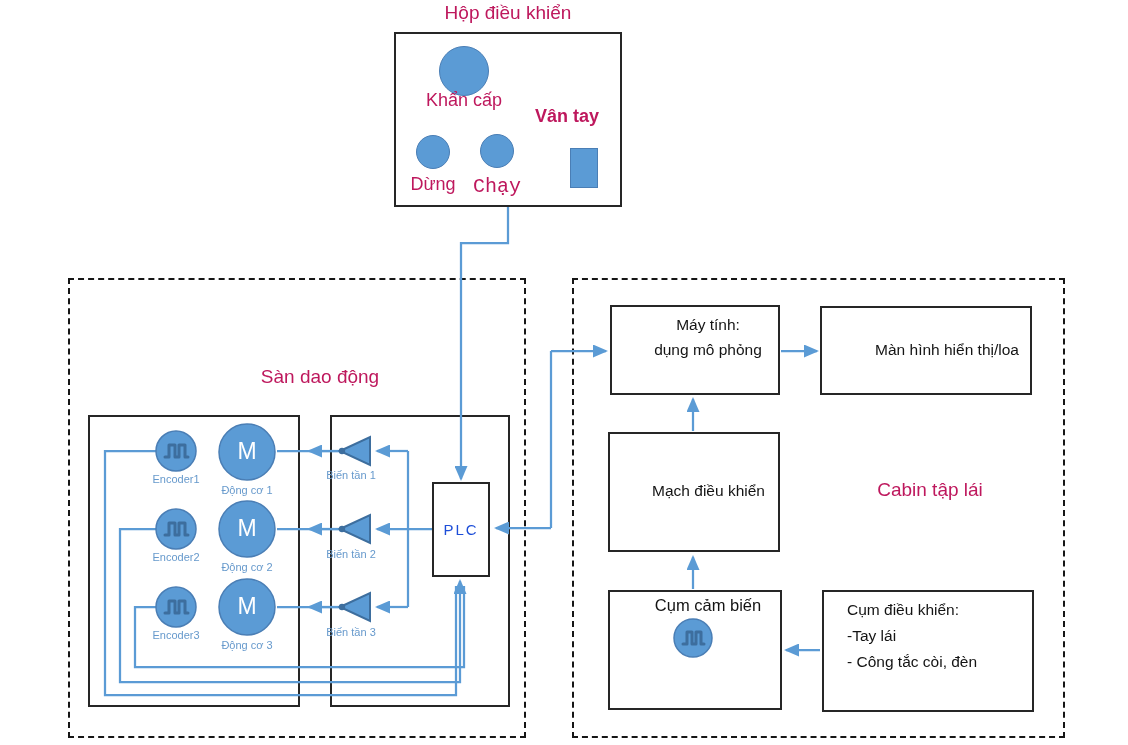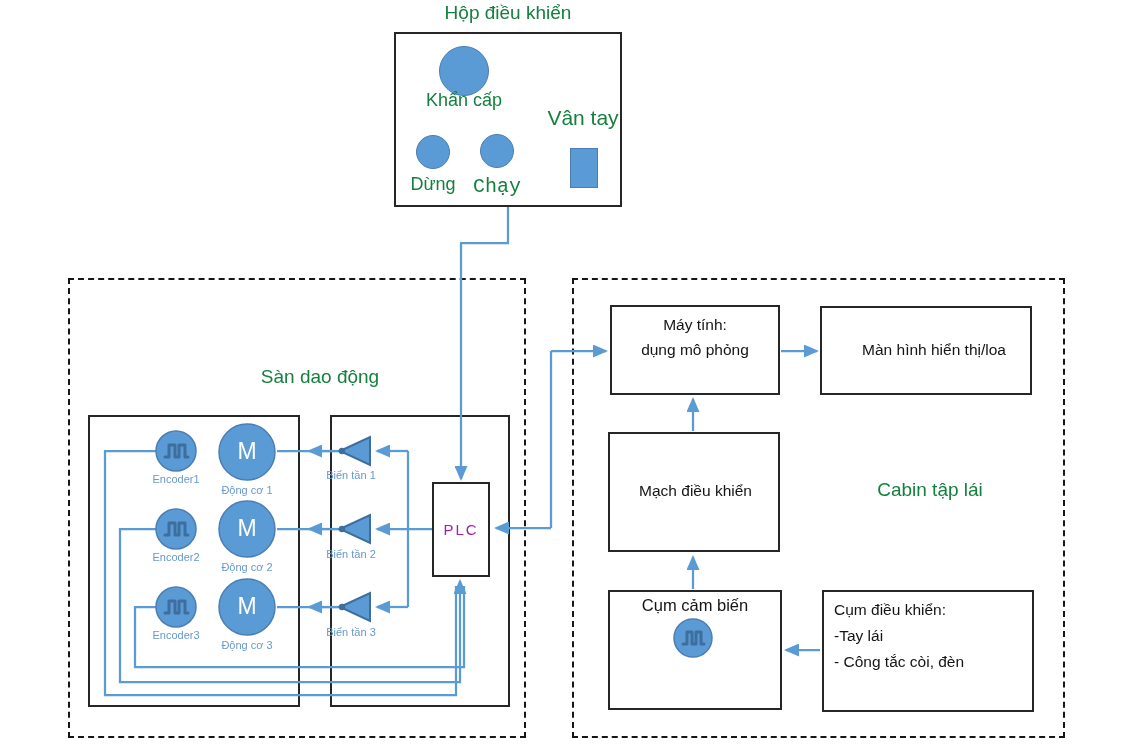--- a/index.html
+++ b/index.html
@@ -1,27 +1,27 @@
 <!DOCTYPE html>
 <html><head>
 <meta charset="utf-8">
 <style>
   html,body{margin:0;padding:0;background:#ffffff;font-family:"Liberation Sans",sans-serif;}
   #stage{position:relative;width:1128px;height:745px;background:#fff;overflow:hidden;}
   .abs{position:absolute;}
   .solidbox{position:absolute;border:2px solid #262626;background:#fff;box-sizing:border-box;}
   .dashbox{position:absolute;border:2px dashed #161616;box-sizing:border-box;background:transparent;}
-  .blue-title{position:absolute;color:#15803d;font-size:19px;text-align:center;white-space:nowrap;}
+  .blue-title{position:absolute;color:#be185d;font-size:19px;text-align:center;white-space:nowrap;}
   .blue-small{position:absolute;color:#6699cc;font-size:11px;text-align:center;white-space:nowrap;}
-  .blk{position:absolute;color:#141414;font-size:15.5px;text-align:center;}
+  .blk{position:absolute;color:#141414;font-size:15.5px;text-align:center;margin-left:13px;}
   svg.lines{position:absolute;left:0;top:0;z-index:6;pointer-events:none;}
   .txt{z-index:10;}
   .circle-btn{position:absolute;border-radius:50%;background:#5b9bd5;border:1.5px solid #4a7eb5;box-sizing:border-box;z-index:4;}
   .m-label{position:absolute;color:#ffffff;font-size:23px;text-align:center;z-index:11;}
-  .plc-text{position:absolute;color:#a21caf;font-size:15px;letter-spacing:2px;text-align:center;z-index:11;}
+  .plc-text{position:absolute;color:#1d4ed8;font-size:15px;letter-spacing:2px;text-align:center;z-index:11;}
 </style>
 </head>
 <body>
 
 <div id="stage">
 
   <div class="solidbox" style="left:394px;top:32px;width:228px;height:175px;"></div>
 
   <div class="dashbox" style="left:68px;top:278px;width:458px;height:460px;"></div>
   <div class="solidbox" style="left:88px;top:415px;width:212px;height:292px;"></div>
@@ -108,21 +108,21 @@
     <circle cx="247" cy="607" r="28" fill="#5b9bd5" stroke="#4a7eb5" stroke-width="1.5"></circle>
 
     <g>
       <circle cx="693" cy="638" r="19" fill="#5b9bd5" stroke="#4a7eb5" stroke-width="1.5"></circle>
       <path d="M683,644 L687,644 L687,632 L692,632 L692,644 L696,644 L696,632 L701,632 L701,644 L704,644" fill="none" stroke="#3d6e9e" stroke-width="3" stroke-linejoin="round" stroke-linecap="round"></path>
     </g>
   </svg>
 
   <div class="blue-title txt" style="left:394px;top:2px;width:228px;">Hộp điều khiển</div>
   <div class="blue-title txt" style="left:404px;top:90px;width:120px;font-size:18px;">Khẩn cấp</div>
-  <div class="blue-title txt" style="left:536px;top:106px;width:94px;font-size:21px;">Vân tay</div>
+  <div class="blue-title txt" style="left:520px;top:106px;width:94px;font-size:18px;font-weight:bold;">Vân tay</div>
   <div class="blue-title txt" style="left:403px;top:174px;width:60px;font-size:18px;">Dừng</div>
   <div class="blue-title txt" style="left:467px;top:175px;width:60px;font-size:20px;font-family:Liberation Mono, monospace;">Chạy</div>
 
   <div class="blue-title txt" style="left:240px;top:366px;width:160px;">Sàn dao động</div>
 
   <div class="blue-small txt" style="left:136px;top:473px;width:80px;">Encoder1</div>
   <div class="blue-small txt" style="left:136px;top:551px;width:80px;">Encoder2</div>
   <div class="blue-small txt" style="left:136px;top:629px;width:80px;">Encoder3</div>
 
   <div class="m-label" style="left:217px;top:438px;width:60px;">M</div>

